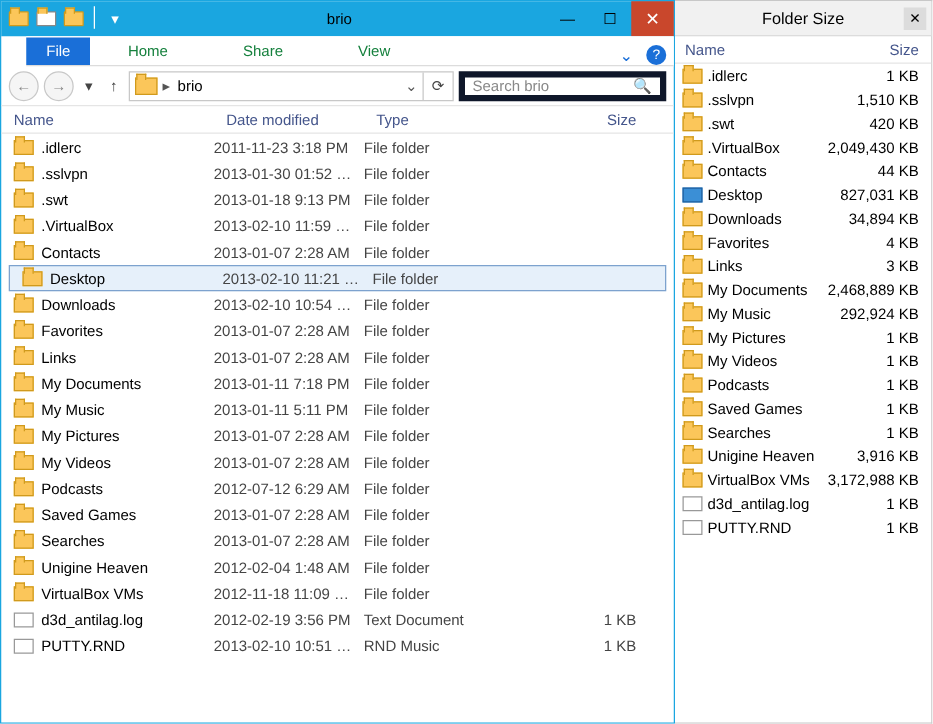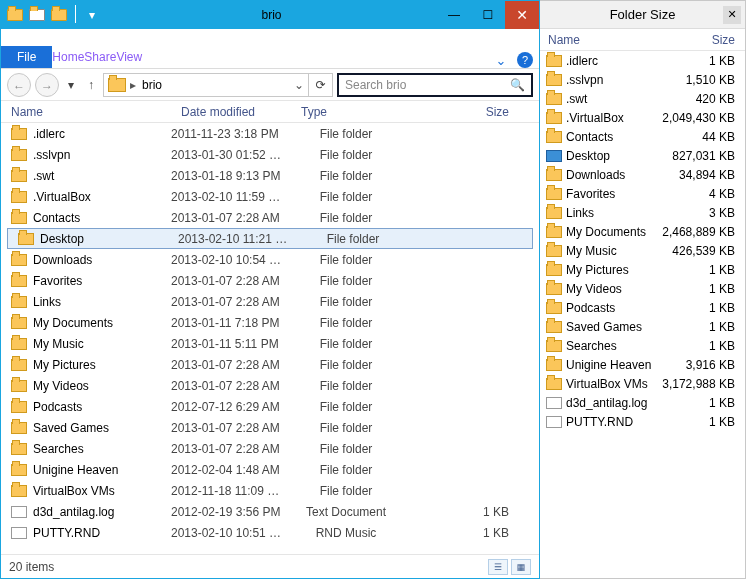--- a/index.html
+++ b/index.html
@@ -11,57 +11,57 @@
 .titlebar .qat { display:flex; gap:2px; padding:0 4px;}
 .qat div { width:20px; height:20px; display:flex; align-items:center; justify-content:center;}
 .qat .folder { background:#fbc65a; border:1px solid #d09a1d; width:16px; height:12px; border-radius:1px; position:relative;}
 .qat .folder::before { content:""; position:absolute; top:-4px; left:0; width:6px; height:4px; background:#fbc65a; border:1px solid #d09a1d; border-bottom:none;}
 .qat .sep { width:1px; height:18px; background:#fff; margin:0 4px;}
 .titlebar .title { flex:1; text-align:center; font-size:12px; color:#000;}
 .winbtns { display:flex; height:100%;}
 .winbtns div { width:34px; display:flex; align-items:center; justify-content:center; font-size:12px; color:#000;}
 .winbtns .close { background:#c9472c; color:#fff; font-size:14px;}
 
-.ribbon-tabs { height:40px; display:flex; align-items:flex-end; border-bottom:1px solid #dcdcdc; background:#fff;}
+.ribbon-tabs { height:24px; display:flex; align-items:flex-end; border-bottom:1px solid #dcdcdc; background:#fff;margin-left:20px;}
 .ribbon-tabs .file { background:#1a6fd8; color:#fff; height:22px; padding:0 16px; display:flex; align-items:center; font-size:12px;}
-.ribbon-tabs .tab { padding:0 0; height:22px; display:flex; align-items:center; color:#8b5cf6; font-size:12px; }
+.ribbon-tabs .tab { padding:0 30px; height:22px; display:flex; align-items:center; color:#15803d; font-size:12px; }
 .ribbon-tabs .spacer { flex:1; }
 .ribbon-tabs .chev, .ribbon-tabs .help { width:20px; text-align:center; color:#1a6fd8; font-size:13px;}
 
 .navrow { height:32px; display:flex; align-items:center; gap:4px; padding:0 6px; border-bottom:1px solid #e5e5e5;}
 .navbtn { width:24px; height:24px; border:1px solid #c8c8c8; border-radius:12px; display:flex; align-items:center; justify-content:center; color:#888; font-size:12px; background:#f5f5f5;}
 .navbtn.small { border:none; background:none; width:16px; color:#444;}
 .addr { flex:1; height:24px; border:1px solid #c8c8c8; display:flex; align-items:center; background:#fff;}
 .addr .ficon { width:18px; height:14px; margin:0 4px; background:#fbc65a; border:1px solid #d09a1d; position:relative;}
 .addr .ficon::before { content:""; position:absolute; top:-4px; left:0; width:6px; height:4px; background:#fbc65a; border:1px solid #d09a1d; border-bottom:none;}
 .addr .crumb { padding:0 6px; font-size:12px;}
 .addr .grow { flex:1;}
 .addr .drop { width:18px; text-align:center; color:#555;}
 .addr .refresh { width:24px; text-align:center; border-left:1px solid #c8c8c8; height:100%; display:flex; align-items:center; justify-content:center; color:#444;}
-.search { width:196px; height:24px; border:2px solid #0f172a; display:flex; align-items:center; padding:0 6px; color:#888; background:#fff;}
+.search { width:166px; height:24px; border:5px solid #0f172a; display:flex; align-items:center; padding:0 6px; color:#888; background:#fff;}
 .search .grow { flex:1;}
 .search .mag { color:#888;}
 
 .headers { height:22px; display:flex; align-items:center; border-bottom:1px solid #e5e5e5; color:#3a508c;}
 .headers div { padding-left:10px; font-size:12px; color:#44558b;}
 .col-name { width:170px;}
 .col-date { width:120px;}
 .col-type { width:110px;}
 .col-size { flex:1; text-align:right; padding-right:30px !important;}
 
 .filelist { flex:1; overflow:auto;}
 .row { display:flex; height:21px; align-items:center;}
 .row.selected { border:1px solid #7da2ce; background:#e6f0fa; margin:0 6px 0 6px; border-radius:0;}
 .row .icon { width:16px; height:12px; margin:0 6px 0 10px; background:#fbc65a; border:1px solid #d09a1d; position:relative; flex-shrink:0;}
 .row .icon::before { content:""; position:absolute; top:-4px; left:0; width:6px; height:4px; background:#fbc65a; border:1px solid #d09a1d; border-bottom:none;}
 .row .icon.file { background:#fff; border:1px solid #999;}
 .row .icon.file::before { display:none;}
 .row .nm { width:138px; font-size:12px; white-space:nowrap; overflow:hidden; text-overflow:ellipsis;}
 .row .dt { width:120px; font-size:12px; color:#444; white-space:nowrap; overflow:hidden; text-overflow:ellipsis;}
-.row .tp { width:110px; font-size:12px; color:#444;text-align:center;}
+.row .tp { width:110px; font-size:12px; color:#444;}
 .row .sz { flex:1; font-size:12px; text-align:right; padding-right:30px; color:#444;}
 
 .status { height:24px; border-top:1px solid #e5e5e5; display:flex; align-items:center; padding:0 8px; font-size:12px; color:#444;}
 .status .spacer { flex:1;}
 .status .view { width:20px; height:16px; border:1px solid #b5cfe7; margin-left:3px; background:#eef5fb; display:flex; align-items:center; justify-content:center; font-size:9px; color:#3a5a8a;}
 
 
 .win-side { width:206px; height:579px; border:1px solid #c8c8c8; border-left:none; display:flex; flex-direction:column; background:#fff;}
 .side-title { height:28px; background:#f1f1f1; display:flex; align-items:center; justify-content:center; position:relative; border-bottom:1px solid #dcdcdc; font-size:13px;}
 .side-title .close { position:absolute; right:4px; width:18px; height:18px; background:#dcdcdc; display:flex; align-items:center; justify-content:center; font-size:11px;}
@@ -278,26 +278,20 @@
       </div>
       <div class="row">
         <span class="icon file"></span>
         <span class="nm">PUTTY.RND</span>
         <span class="dt">2013-02-10 10:51 …</span>
         <span class="tp">RND Music</span>
         <span class="sz">1 KB</span>
       </div>
     </div>
 
-  <div class="status">
-    <span>20 items</span>
-    <span class="spacer"></span>
-    <span class="view">☰</span>
-    <span class="view">▦</span>
-  </div>
 </div>
 
 <div class="win-side">
   <div class="side-title">
     <span>Folder Size</span>
     <span class="close">✕</span>
   </div>
   <div class="side-head">
     <div class="nm">Name</div>
     <div class="sz">Size</div>
@@ -349,21 +343,21 @@
         <span class="sz">3 KB</span>
       </div>
       <div class="srow">
         <span class="icon "></span>
         <span class="nm">My Documents</span>
         <span class="sz">2,468,889 KB</span>
       </div>
       <div class="srow">
         <span class="icon "></span>
         <span class="nm">My Music</span>
-        <span class="sz">426,539 KB</span>
+        <span class="sz">292,924 KB</span>
       </div>
       <div class="srow">
         <span class="icon "></span>
         <span class="nm">My Pictures</span>
         <span class="sz">1 KB</span>
       </div>
       <div class="srow">
         <span class="icon "></span>
         <span class="nm">My Videos</span>
         <span class="sz">1 KB</span>

